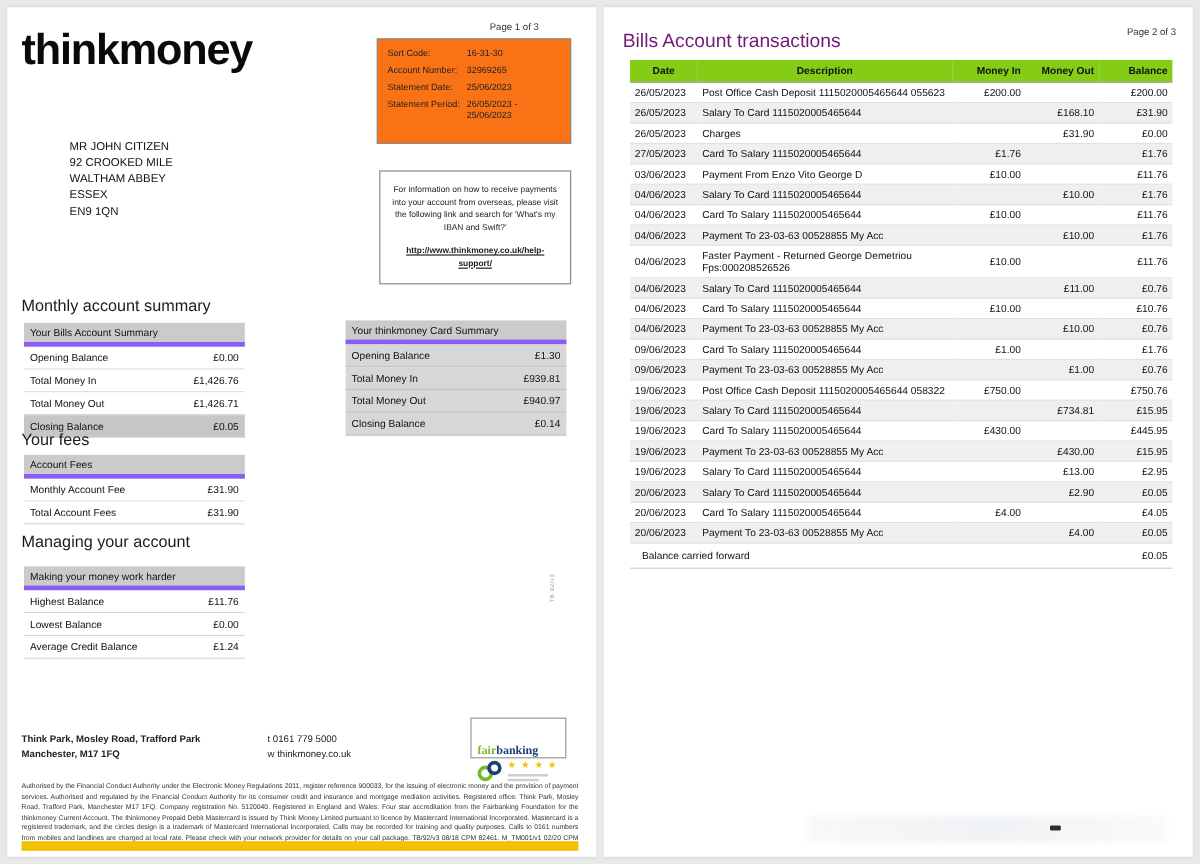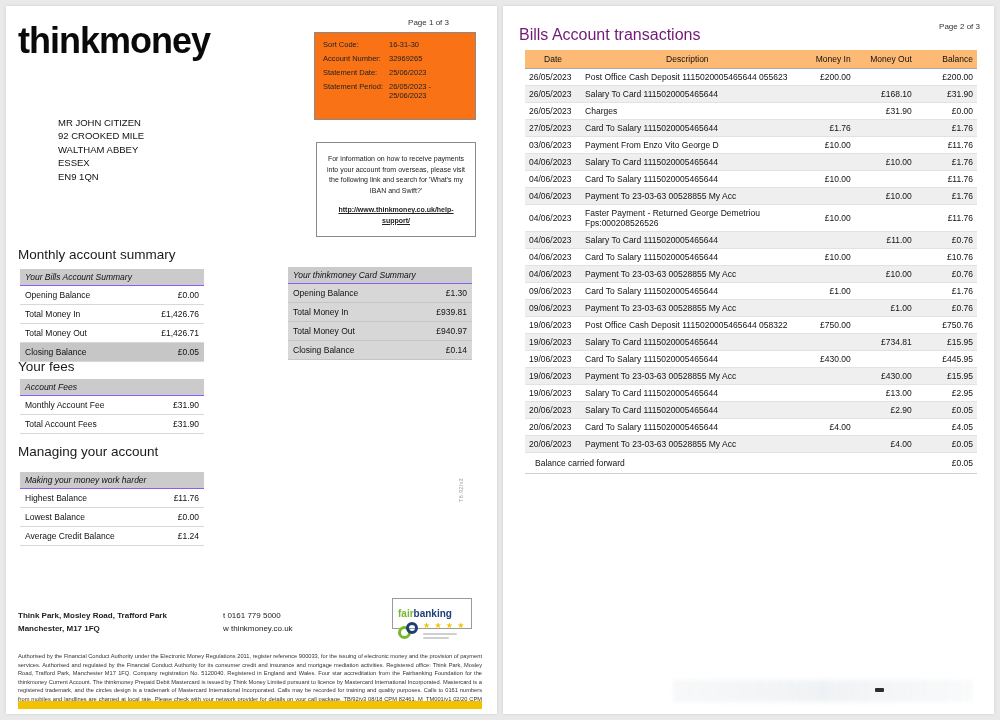--- a/index.html
+++ b/index.html
@@ -14,45 +14,45 @@
   .info-box { position:absolute; left:308px; top:26px; width:162px; border:1px solid #8a8a8a; background:#f97316; padding:7px 8px 6px 8px; }
   .info-row { display:flex; font-size:7.5px; color:#222; margin-bottom:5px; }
   .info-row:last-child { margin-bottom:13px;justify-content:flex-end; }
   .info-row .lbl { width:66px; flex:none; }
   .info-row .val { flex:1; }
   .address { position:absolute; left:52px; top:110px; font-size:9.5px; line-height:1.42; color:#111; }
   .overseas-box { position:absolute; left:310px; top:136px; width:160px; border:1px solid #8a8a8a; padding:11px 8px 10px 8px; text-align:center; font-size:7px; color:#222; line-height:1.5; }
   .overseas-box a { display:inline-block; margin-top:9px; color:#222; text-decoration:underline; font-weight:bold; }
   .sec-title { position:absolute; left:12px; font-size:13.5px; color:#1a1a1a; font-weight:400; }
   .kv-table { position:absolute; width:184px; font-size:8.5px; color:#111; border-collapse:collapse; }
-  .kv-table .kv-head { background:#cbcbcb; padding:3px 5px; border-bottom:1px solid #8b5cf6;font-style:italic; }
+  .kv-table .kv-head { background:#cbcbcb; padding:3px 5px; border-bottom:4px solid #8b5cf6; }
   .kv-row { display:flex; justify-content:space-between; padding:4px 5px; border-bottom:1px solid #d8d8d8; background:#fff; }
   .kv-row.shaded { background:#c6c6c6; }
   .kv-table.all-gray .kv-head { background:#cbcbcb; }
   .kv-table.all-gray .kv-row { background:#d7d7d7; border-bottom:1px solid #c4c4c4; }
   .sideways-ref { position:absolute; left:452px; top:496px; font-size:5px; color:#9a9a9a; transform:rotate(-90deg); transform-origin:left top; letter-spacing:0.5px; }
   .footer-contact { position:absolute; left:12px; top:604px; display:flex; gap:56px; }
   .footer-addr { font-size:8px; font-weight:bold; color:#222; line-height:1.6; }
   .footer-tel { font-size:8px; color:#222; line-height:1.6; }
-  .fairbanking { position:absolute; left:386px; top:592px; width:80px; height:31px; border:1px solid #9a9a9a; background:#fff; padding:4px 5px; }
+  .fairbanking { position:absolute; left:386px; top:592px; width:80px; height:31px; border:1px solid #9a9a9a; background:#fff; padding:16px 5px;font-family:Liberation Serif, serif; }
   .fb-word { font-size:10px; font-weight:bold; }
   .fb-fair { color:#76b82a; } .fb-banking { color:#1d3d76; }
   .fb-body { display:flex; margin-top:1px; }
   .fb-loop { width:22px; height:22px; position:relative; flex:none; }
   .fb-loop .c1 { position:absolute; left:0; top:4px; width:13px; height:13px; border:3.5px solid #76b82a; border-radius:50%; }
   .fb-loop .c2 { position:absolute; left:8px; top:0; width:12px; height:12px; border:3.5px solid #1d3d76; border-radius:50%; }
   .fb-right { flex:1; padding-left:3px; }
   .fb-stars { color:#f0c400; font-size:8px; letter-spacing:1px; line-height:1; }
   .fb-line { height:2px; background:#cfcfcf; margin-top:2.5px; border-radius:1px; }
   .legal { position:absolute; left:12px; top:646px; width:464px; font-size:5.7px; line-height:1.5; color:#333; text-align:justify; }
   .yellow-bar { position:absolute; left:12px; top:695px; width:464px; height:8px; background:#f2c200; }
   
   .tx-title { position:absolute; left:16px; top:20px; font-size:16px; color:#701a75; }
   .tx-table { position:absolute; left:22px; top:44px; width:452px; border-collapse:collapse; font-size:8.5px; color:#111; }
-  .tx-table th { background:#fdba74; font-weight:400; padding:4px 4px; border-bottom:1px solid #aaa; }
+  .tx-table th { background:#84cc16; font-weight:700; padding:4px 4px; border-bottom:1px solid #aaa; }
   .tx-table td { padding:3px 4px; vertical-align:middle; border-bottom:1px solid #e2e2e2; }
   .tx-table tbody tr:nth-child(even) { background:#efefef; }
   .col-date { width:56px; text-align:left; }
   .col-desc { width:212px; text-align:left; }
   .col-in, .col-out, .col-bal { width:61px; text-align:right; }
   th.col-date, th.col-desc { text-align:center; }
   .tx-table .summary-line td { border-bottom:1px solid #cfcfcf; padding:5px 4px; }
   .watermark-smudge { position:absolute; left:170px; top:674px; width:300px; height:22px; background:linear-gradient(90deg, rgba(180,190,200,0.10), rgba(160,175,190,0.16), rgba(180,190,200,0.08)); filter:blur(2px); }
   .watermark-dash { position:absolute; left:372px; top:682px; width:9px; height:4px; background:#2d2d2d; border-radius:1px; }
 </style>

